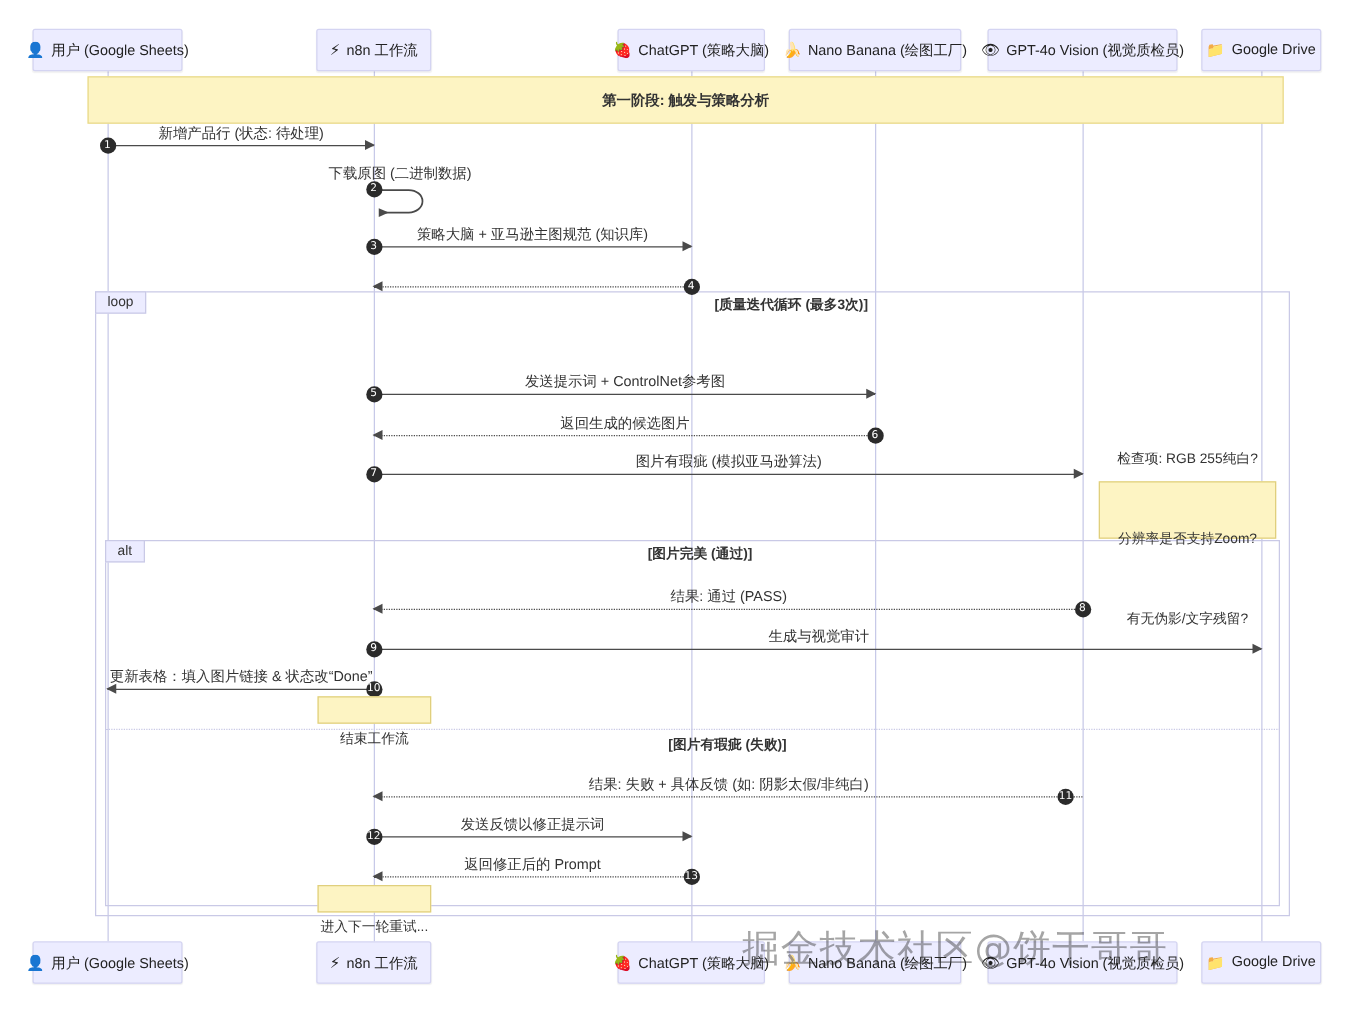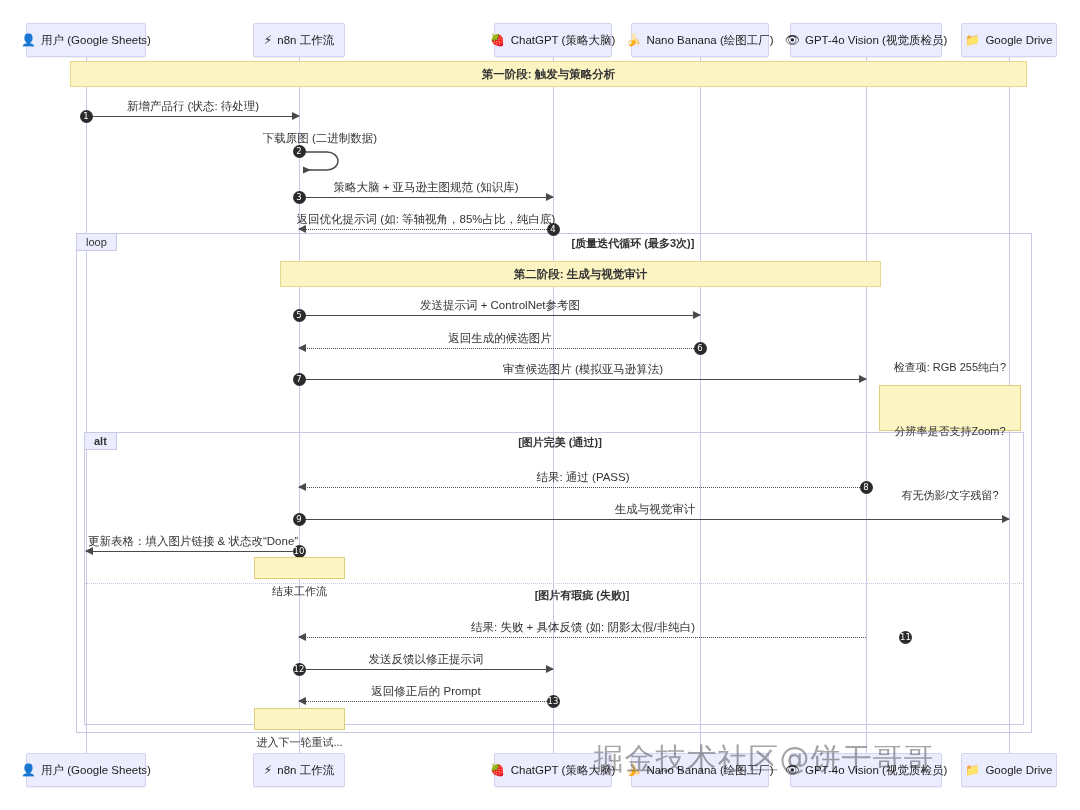--- a/index.html
+++ b/index.html
@@ -84,26 +84,25 @@
     <div class="lifeline" style="left: 86px; top: 57px; height: 696px;"></div>
     <div class="lifeline" style="left: 299px; top: 57px; height: 696px;"></div>
     <div class="lifeline" style="left: 553px; top: 57px; height: 696px;"></div>
     <div class="lifeline" style="left: 700px; top: 57px; height: 696px;"></div>
     <div class="lifeline" style="left: 866px; top: 57px; height: 696px;"></div>
     <div class="lifeline" style="left: 1009px; top: 57px; height: 696px;"></div>
     <div class="frame" style="left: 76px; top: 233px; width: 956px; height: 500px;"></div>
     <div class="frame-tag" style="left: 76px; top: 233px;">loop</div>
     <div class="frame-cond" style="left: 627px; top: 236px; transform: translateX(-50%);">[质量迭代循环 (最多3次)]</div>
     <div class="frame" style="left: 84px; top: 432px; width: 940px; height: 293px;"></div>
-    <div class="frame-tag" style="left: 84px; top: 432px; font-weight: bold;">alt</div>
+    <div class="frame-tag" style="left: 84px; top: 432px;">alt</div>
     <div class="frame-cond" style="left: 554px; top: 435px; transform: translateX(-50%);">[图片完美 (通过)]</div>
     <div class="divider" style="left: 84px; top: 583px; width: 940px;"></div>
     <div class="frame-cond" style="left: 576px; top: 588px; transform: translateX(-50%);">[图片有瑕疵 (失败)]</div>
-    <div class="phase" style="left: 70px; top: 61px; width: 957px; height: 26px;">第一阶段: 触发与策略分析</div>
-    <div class="phase" style="left: 280px; top: 261px; width: 601px; height: 26px;">第二阶段: 生成与视觉审计</div>
+    <div class="phase" style="left: 70px; top: 61px; width: 957px; height: 38px;">第一阶段: 触发与策略分析</div>
     <div class="msg solid" style="left: 86px; top: 116px; width: 213px;">
       <div class="line"></div>
       <div class="arrowR"></div>
     </div>
     <div class="mlabel" style="left: 193px; top: 99px;">新增产品行 (状态: 待处理)</div>
     <div class="seqnum" style="left: 79.5px; top: 109.5px;">1</div>
     <div class="selfmsg" style="left: 299px; top: 148px; width: 44px; height: 26px;"><svg width="44" height="26" viewBox="0 0 44 26">
         <path d="M2 4 H28 A11 9 0 0 1 28 22 H6" fill="none" stroke="#4a4a4a" stroke-width="1.4"></path>
         <path d="M12 22 L4 18.5 L4 25.5 Z" fill="#4a4a4a"></path>
       </svg></div>
@@ -112,39 +111,38 @@
     <div class="msg solid" style="left: 299px; top: 197px; width: 254px;">
       <div class="line"></div>
       <div class="arrowR"></div>
     </div>
     <div class="mlabel" style="left: 426px; top: 180px;">策略大脑 + 亚马逊主图规范 (知识库)</div>
     <div class="seqnum" style="left: 292.5px; top: 190.5px;">3</div>
     <div class="msg dotted" style="left: 299px; top: 229px; width: 254px;">
       <div class="line"></div>
       <div class="arrowL"></div>
     </div>
-    <div class="mlabel" style="left: 426px; top: 212px;">返回优化提示词 (如: 等轴视角，85%占比，纯白底)</div>
     <div class="seqnum" style="left: 546.5px; top: 222.5px;">4</div>
     <div class="msg solid" style="left: 299px; top: 315px; width: 401px;">
       <div class="line"></div>
       <div class="arrowR"></div>
     </div>
     <div class="mlabel" style="left: 500px; top: 298px;">发送提示词 + ControlNet参考图</div>
     <div class="seqnum" style="left: 292.5px; top: 308.5px;">5</div>
     <div class="msg dotted" style="left: 299px; top: 348px; width: 401px;">
       <div class="line"></div>
       <div class="arrowL"></div>
     </div>
     <div class="mlabel" style="left: 500px; top: 331px;">返回生成的候选图片</div>
     <div class="seqnum" style="left: 693.5px; top: 341.5px;">6</div>
     <div class="msg solid" style="left: 299px; top: 379px; width: 567px;">
       <div class="line"></div>
       <div class="arrowR"></div>
     </div>
-    <div class="mlabel" style="left: 583px; top: 362px;">审查候选图片 (模拟亚马逊算法)</div>
+    <div class="mlabel" style="left: 583px; top: 362px;">图片有瑕疵 (模拟亚马逊算法)</div>
     <div class="seqnum" style="left: 292.5px; top: 372.5px;">7</div>
     <div class="msg dotted" style="left: 299px; top: 487px; width: 567px;">
       <div class="line"></div>
       <div class="arrowL"></div>
     </div>
     <div class="mlabel" style="left: 583px; top: 470px;">结果: 通过 (PASS)</div>
     <div class="seqnum" style="left: 859.5px; top: 480.5px;">8</div>
     <div class="msg solid" style="left: 299px; top: 519px; width: 710px;">
       <div class="line"></div>
       <div class="arrowR"></div>
@@ -155,21 +153,21 @@
       <div class="line"></div>
       <div class="arrowL"></div>
     </div>
     <div class="mlabel" style="left: 193px; top: 534px;">更新表格：填入图片链接 &amp; 状态改“Done”</div>
     <div class="seqnum" style="left: 292.5px; top: 544.5px;">10</div>
     <div class="msg dotted" style="left: 299px; top: 637px; width: 567px;">
       <div class="line"></div>
       <div class="arrowL"></div>
     </div>
     <div class="mlabel" style="left: 583px; top: 620px;">结果: 失败 + 具体反馈 (如: 阴影太假/非纯白)</div>
-    <div class="seqnum" style="left: 899px; top: 630.5px;">11</div>
+    <div class="seqnum" style="left: 846px; top: 630.5px;">11</div>
     <div class="msg solid" style="left: 299px; top: 669px; width: 254px;">
       <div class="line"></div>
       <div class="arrowR"></div>
     </div>
     <div class="mlabel" style="left: 426px; top: 652px;">发送反馈以修正提示词</div>
     <div class="seqnum" style="left: 292.5px; top: 662.5px;">12</div>
     <div class="msg dotted" style="left: 299px; top: 701px; width: 254px;">
       <div class="line"></div>
       <div class="arrowL"></div>
     </div>

